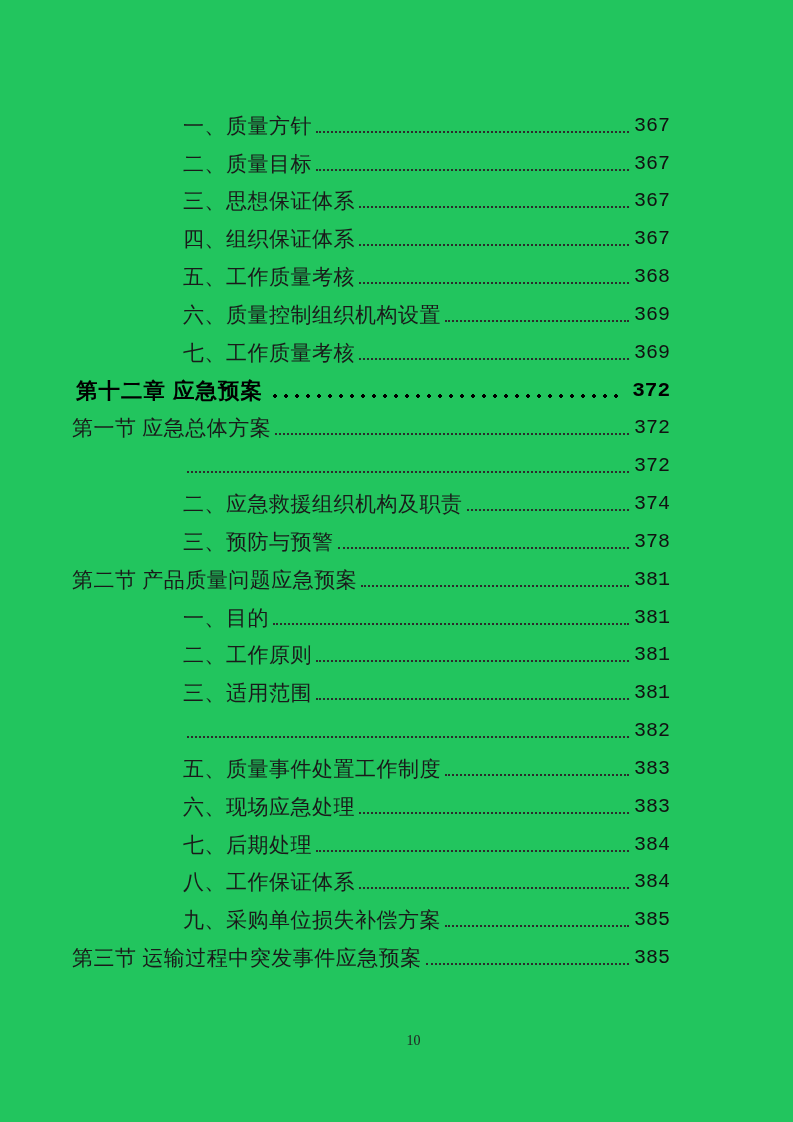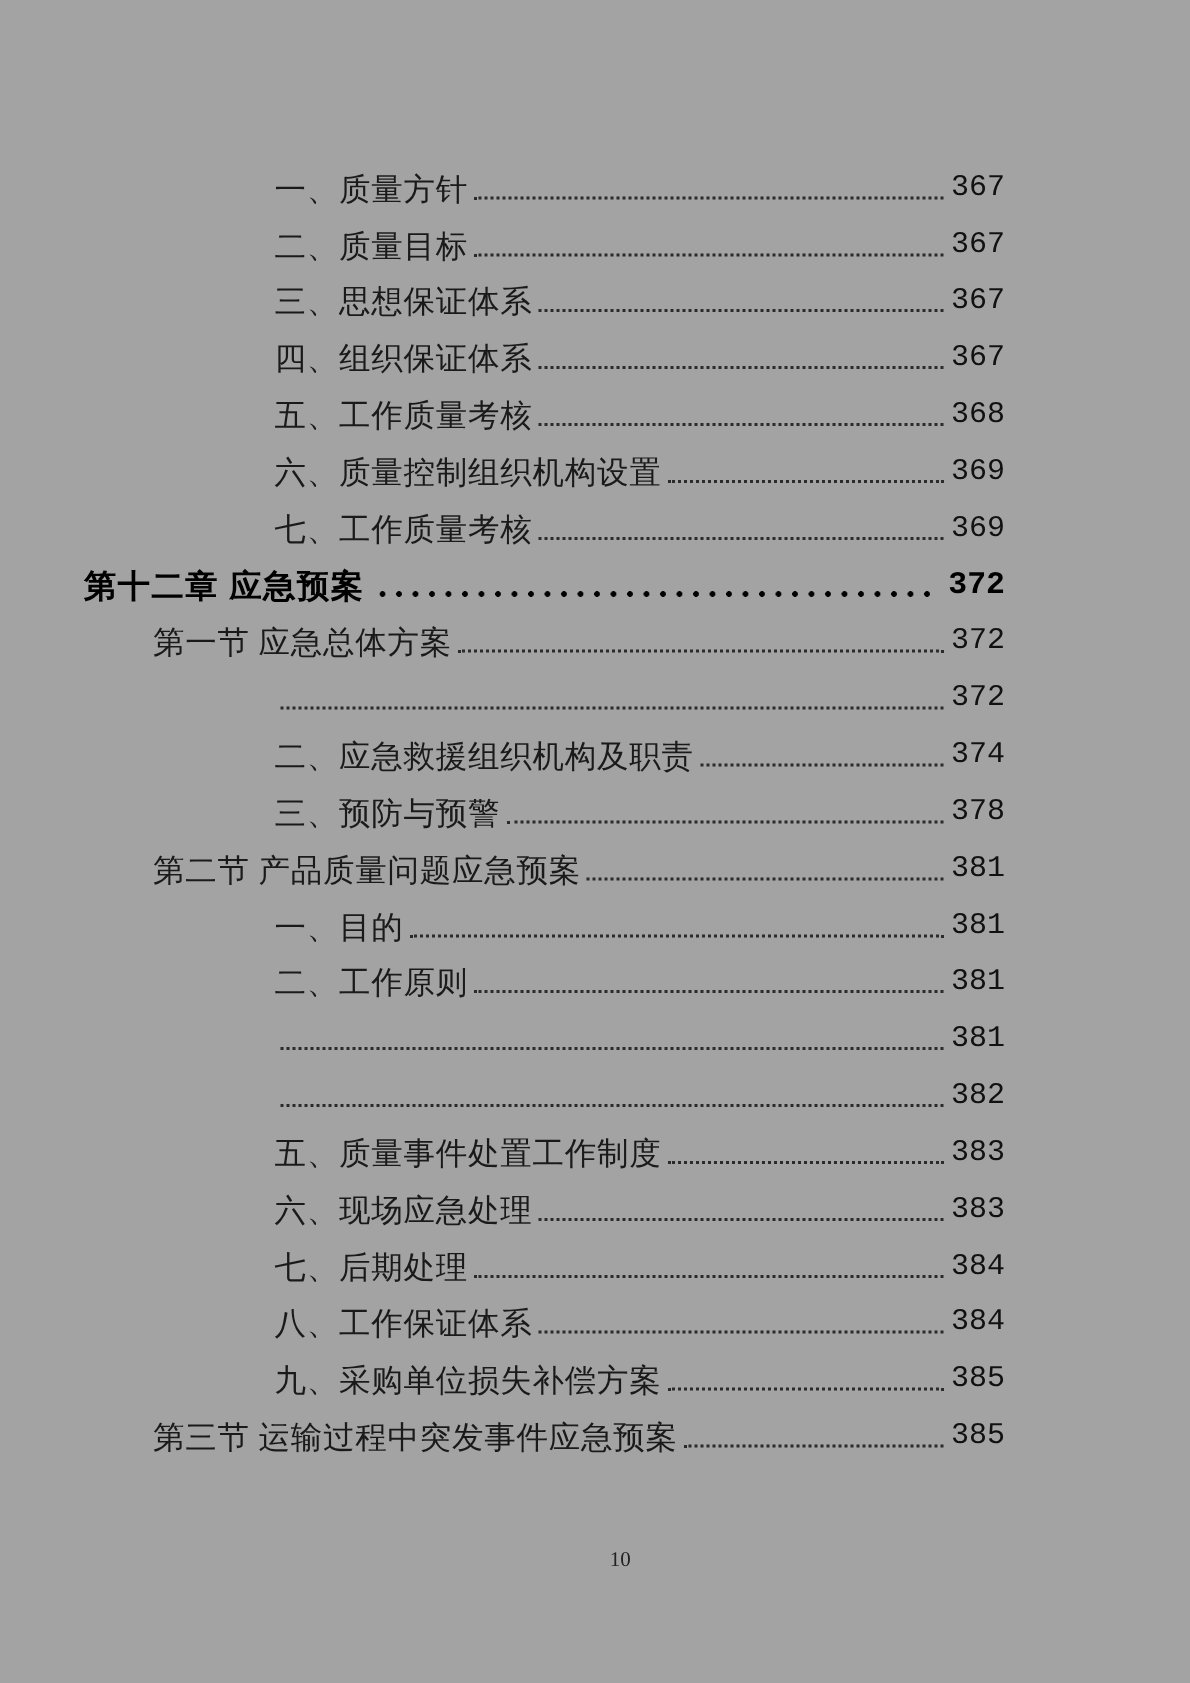--- a/index.html
+++ b/index.html
@@ -4,21 +4,21 @@
 <style>
   html, body {
     margin: 0;
     padding: 0;
     background: #e8e8e8;
   }
   .page {
     position: relative;
     width: 793px;
     height: 1122px;
-    background: #a3a3a3;
+    background: #22c55e;
     overflow: hidden;
     font-family: "Liberation Serif", "DejaVu Serif", serif;
   }
   .toc {
     position: absolute;
     top: 103px;
     left: 0;
     right: 0;
   }
   .toc-row {
@@ -28,22 +28,22 @@
     padding-right: 123px;
     color: #1a1a1a;
   }
   .toc-label {
     font-size: 21px;
     line-height: 30px;
     white-space: nowrap;
     letter-spacing: 0.5px;
   }
   .level-item    { padding-left: 183px; }
-  .level-section { padding-left: 102px; }
-  .level-chapter { padding-left: 56px; color: #000; }
+  .level-section { padding-left: 72px; }
+  .level-chapter { padding-left: 76px; color: #000; }
   .level-chapter .toc-label {
     font-weight: bold;
     font-size: 21.5px;
     letter-spacing: 1px;
     font-family: "Liberation Sans", "DejaVu Sans", sans-serif;
   }
   .toc-page {
     font-size: 20px;
     line-height: 30px;
     white-space: nowrap;
@@ -158,20 +158,21 @@
         <span class="toc-label">一、目的</span>
         <span class="dots"></span>
         <span class="toc-page">381</span>
       </div>
       <div class="toc-row level-item">
         <span class="toc-label">二、工作原则</span>
         <span class="dots"></span>
         <span class="toc-page">381</span>
       </div>
       <div class="toc-row level-item">
+        <span class="toc-label">三、适用范围</span>
         <span class="dots"></span>
         <span class="toc-page">381</span>
       </div>
       <div class="toc-row level-item">
         <span class="dots"></span>
         <span class="toc-page">382</span>
       </div>
       <div class="toc-row level-item">
         <span class="toc-label">五、质量事件处置工作制度</span>
         <span class="dots"></span>

